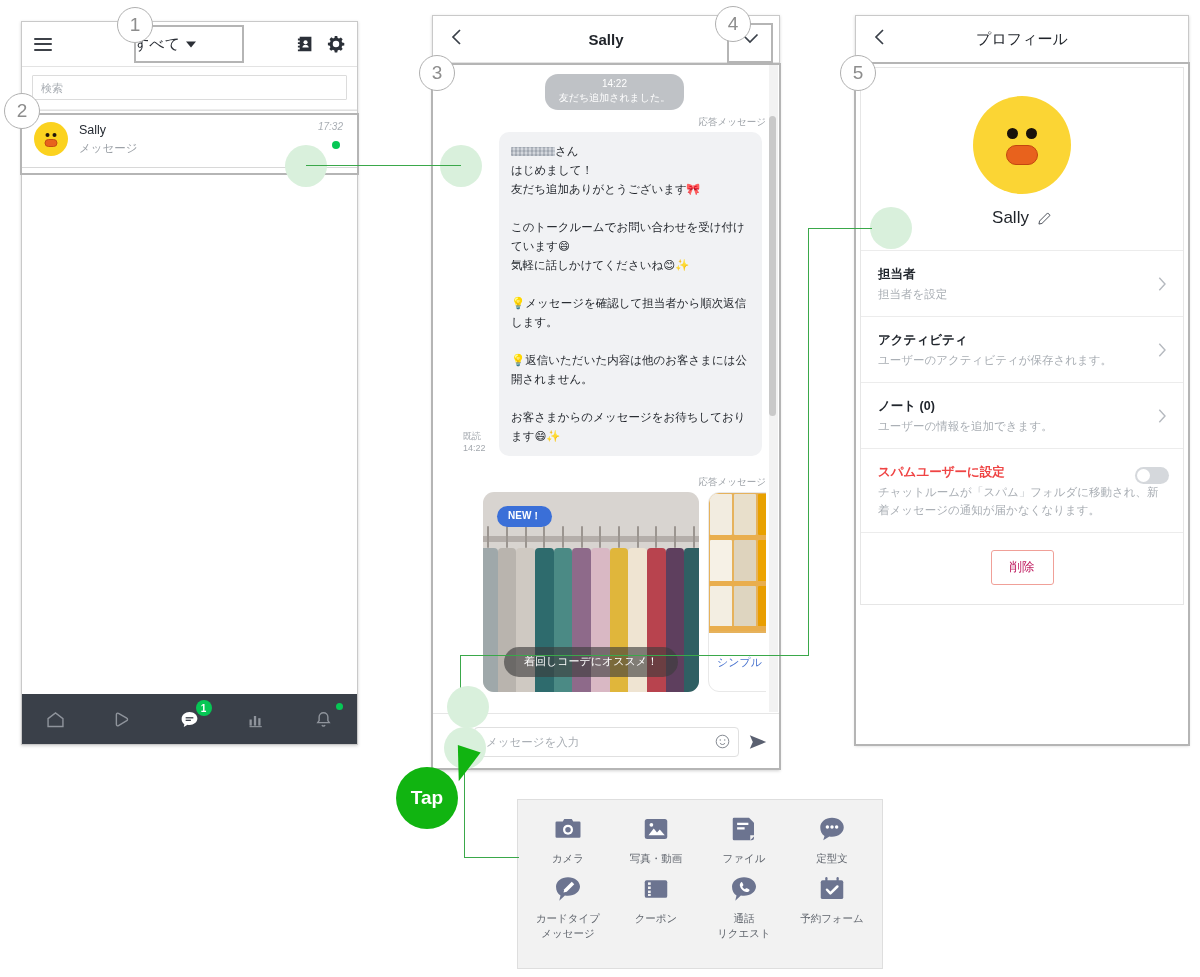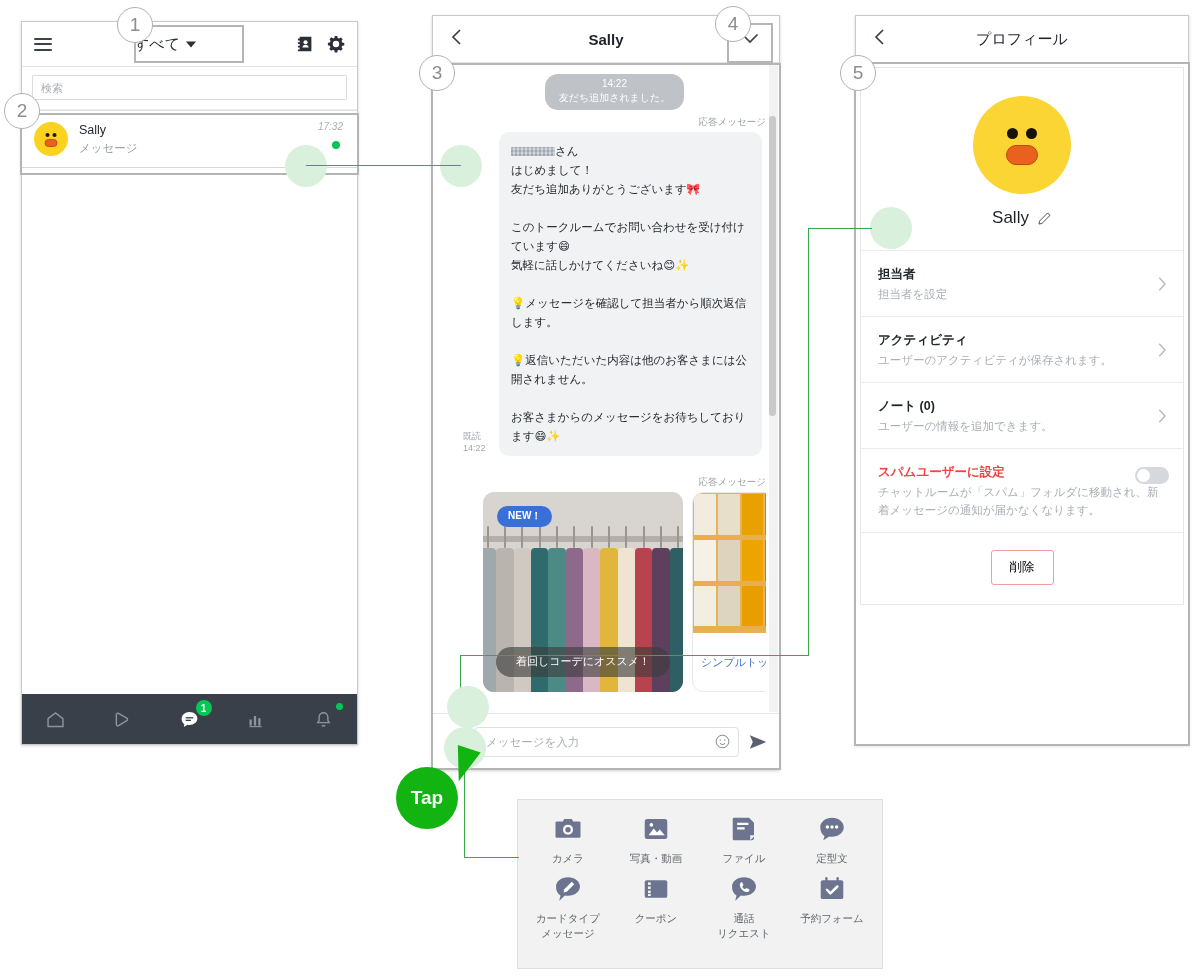--- a/index.html
+++ b/index.html
@@ -115,21 +115,21 @@
       repeating-linear-gradient(90deg,#b7bcc4 0 2px,#dfe2e6 2px 4px),
       repeating-linear-gradient(0deg,#cfd3d8 0 2px,#eceef0 2px 4px);
     background-blend-mode: multiply;
     opacity: .85; border-radius: 1px; filter: blur(.4px);
   }
   .read-stamp { font-size: 9px; color: #a3a8ae; line-height: 12px;
                 position: absolute; left: 0; bottom: 2px; }
   .msg-block { position: relative; margin-bottom: 20px; }
   
   .carousel { display: flex; gap: 9px; margin-left: 20px; overflow: hidden; }
-  .card-big { width: 200px; height: 200px; border-radius: 11px; overflow: hidden;
+  .card-big { width: 216px; height: 200px; border-radius: 11px; overflow: hidden;
               position: relative; flex: 0 0 auto; }
   .rack-photo { position:absolute; inset:0; background:#d8d4d0; }
   .rack-bar { position:absolute; left:0; right:0; top:22%; height:6px; background:#b4aeaa; }
   .hanger-wrap{ position:absolute; left:-4px; right:-4px; top:24%; bottom:0; display:flex; }
   .hanger { flex:1; position:relative; }
   .hanger::before { content:""; position:absolute; left:50%; transform:translateX(-50%);
                     top:-14px; width:2px; height:22px; background:#9b9590; border-radius:1px;}
   .hanger i { position:absolute; left:0; right:0; top:8px; bottom:0; border-radius:4px 4px 0 0;
               display:block; }
   .new-badge { position: absolute; left: 14px; top: 14px; background: #3a6fd8; color: #fff;
@@ -186,21 +186,21 @@
   .pf-item:last-child { border-bottom: none; }
   .pf-item-title { font-size: 12.5px; font-weight: bold; color: #21262d; line-height: 18px; }
   .pf-item-sub { font-size: 11.5px; color: #a9aeb4; line-height: 18px; margin-top: 2px; }
   .pf-chev { position: absolute; right: 16px; top: 50%; transform: translateY(-50%); }
   .pf-item.danger .pf-item-title { color: #ef4444; }
   .toggle { position: absolute; right: 14px; top: 18px; width: 34px; height: 17px;
             background: #d5d8dc; border-radius: 9px; cursor: pointer; }
   .toggle i { position: absolute; left: 2px; top: 2px; width: 13px; height: 13px;
               background: #fff; border-radius: 50%; display: block; }
   .pf-delete-wrap { padding: 17px 0 19px; text-align: center; border-top: 1px solid #ececec; }
-  .btn-delete { border: 1px solid #f0a098; color: #000000; background: #fff; border-radius: 3px;
+  .btn-delete { border: 1px solid #f0a098; color: #be185d; background: #fff; border-radius: 3px;
                 font-size: 12.5px; padding: 8px 18px; cursor: pointer; font-family: inherit; }
 
   
   #attach-menu { position: absolute; left: 517px; top: 799px; width: 366px; height: 170px;
                  background: #f2f2f2; border: 1px solid #dedede; }
   .attach-grid { display: grid; grid-template-columns: repeat(4, 1fr); padding: 14px 6px 8px;
                  row-gap: 8px; }
   .attach-item { display: flex; flex-direction: column; align-items: center; cursor: pointer; }
   .attach-ico { width: 30px; height: 30px; margin-bottom: 7px; }
   .attach-ico svg { width: 30px; height: 30px; fill: #6c7490; }

